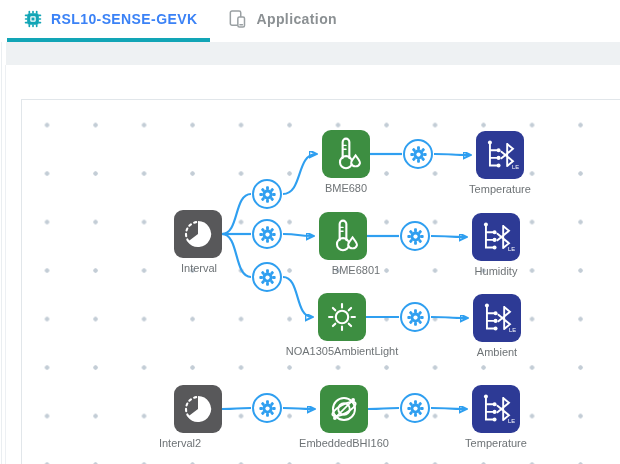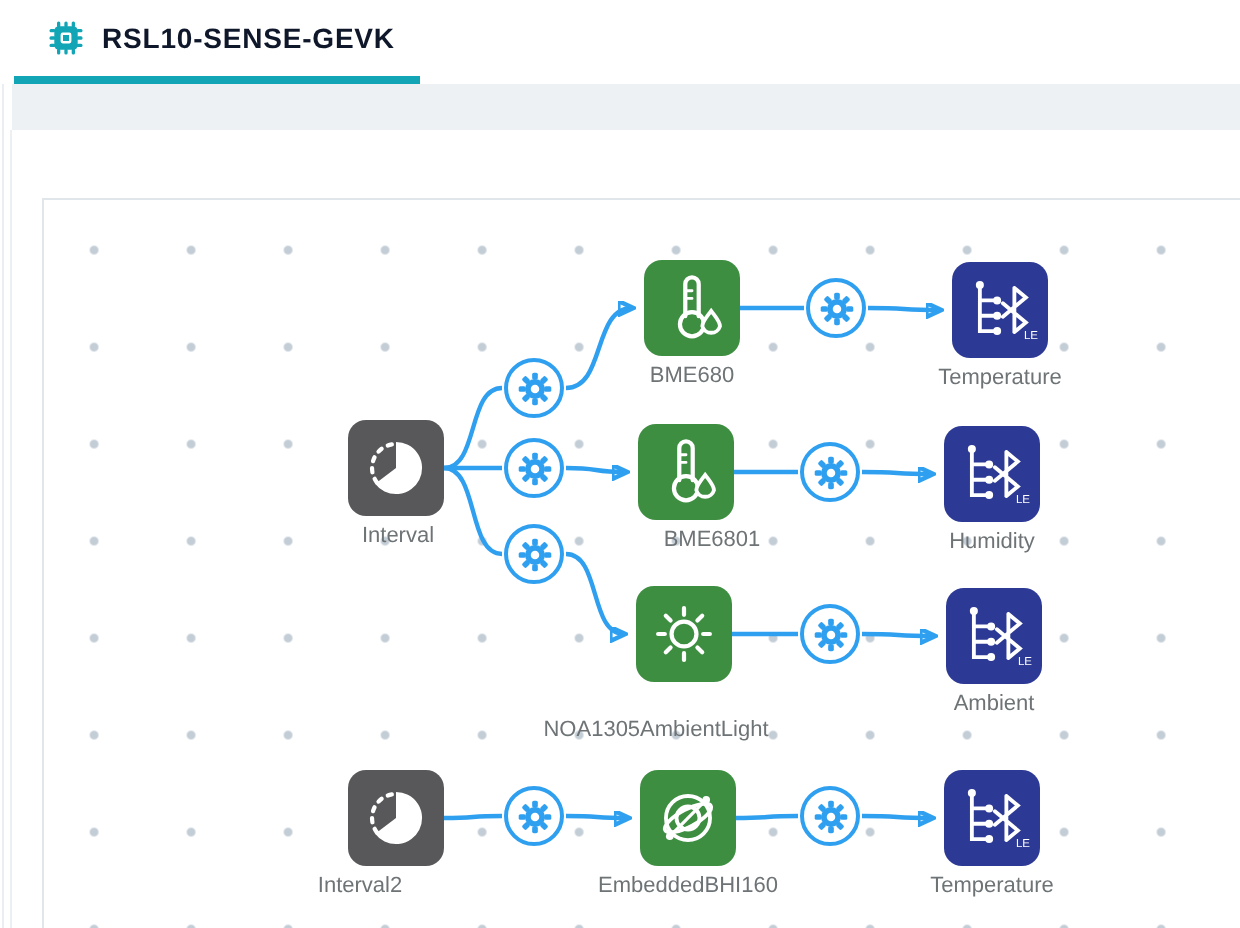--- a/index.html
+++ b/index.html
@@ -5,21 +5,21 @@
   html,body{margin:0;padding:0;background:#fff;}
   .app{position:relative;width:620px;height:464px;overflow:hidden;background:#fff;
        font-family:"Liberation Sans",sans-serif;-webkit-font-smoothing:antialiased;}
 
   
   .tabbar{position:absolute;left:0;top:0;right:0;height:42px;background:#fff;display:flex;align-items:stretch;z-index:10;}
   .tab{display:flex;align-items:center;gap:9px;padding:0 13px 0 17px;cursor:pointer;box-sizing:border-box;border-bottom:4px solid transparent;}
   .tab:first-child{margin-left:7px;}
   .tab .tlabel{font-size:14px;font-weight:700;letter-spacing:0.4px;color:#8b9093;white-space:nowrap;}
   .tab.active{border-bottom-color:#12a5b6;}
-  .tab.active .tlabel{color:#0f172a;}
+  .tab.active .tlabel{color:#3b82f6;}
   .ticon{display:flex;align-items:center;justify-content:center;}
 
   
   .subheader{position:absolute;left:6px;right:0;top:42px;height:23px;background:#eef1f3;z-index:5;}
   .rail-a{position:absolute;left:1px;top:42px;bottom:0;width:0;border-left:1px solid #eaeef1;z-index:6;}
   .rail-b{position:absolute;left:5px;top:65px;bottom:0;width:0;border-left:1px solid #edf0f3;z-index:6;}
 
   
   .canvas-panel{position:absolute;left:21px;top:99px;right:-1px;bottom:-1px;background:#fff;
     border:1px solid #e1e6ea;
@@ -59,20 +59,30 @@
               <rect x="1" y="15.8" width="4" height="2.2" rx="1"></rect>
             <rect x="19" y="6" width="4" height="2.2" rx="1"></rect>
               <rect x="19" y="10.9" width="4" height="2.2" rx="1"></rect>
               <rect x="19" y="15.8" width="4" height="2.2" rx="1"></rect>
             <rect x="4.2" y="4.2" width="15.6" height="15.6" rx="3"></rect>
           </g>
           <rect x="9.2" y="9.2" width="5.6" height="5.6" rx="0.6" fill="none" stroke="#fff" stroke-width="1.6"></rect>
         </svg>
       </span>
       <span class="tlabel">RSL10-SENSE-GEVK</span>
+    </div>
+    <div class="tab">
+      <span class="ticon">
+        <svg width="20" height="20" viewBox="0 0 24 24" fill="none" stroke="#9aa0a3" stroke-width="1.8" stroke-linecap="round">
+          <rect x="4" y="2.5" width="12.5" height="17" rx="2"></rect>
+          <rect x="13" y="9.5" width="8" height="12" rx="1.8" fill="#fff"></rect>
+          <path d="M15.5,19 h3"></path>
+        </svg>
+      </span>
+      <span class="tlabel">Application</span>
     </div>
   </header>
 
   <div class="subheader"></div>
   <div class="rail-a"></div>
   <div class="rail-b"></div>
 
   <div class="canvas-panel"></div>
 
   <div id="flow">
@@ -143,21 +153,21 @@
         </div>
         <div class="node-label" style="left: 356px; top: 264px;">BME6801</div>
         <div class="node sensor" style="left: 318px; top: 293px;">
           <span style="display: flex;">
             <svg width="46" height="46" viewBox="0 0 48 48" fill="none" stroke="#fff" stroke-width="2.2" stroke-linecap="round">
               <circle cx="24" cy="24" r="6.5"></circle>
               <path d="M24,10.5 v3.5 M24,34 v3.5 M10.5,24 h3.5 M34,24 h3.5 M14.5,14.5 l2.5,2.5 M31,31 l2.5,2.5 M33.5,14.5 L31,17 M17,31 l-2.5,2.5"></path>
             </svg>
           </span>
         </div>
-        <div class="node-label" style="left: 328px; top: 345px; margin-top: 14px;">NOA1305AmbientLight</div>
+        <div class="node-label" style="left: 342px; top: 345px;">NOA1305AmbientLight</div>
         <div class="node sensor" style="left: 320px; top: 385px;">
           <span style="display: flex;">
             <svg width="46" height="46" viewBox="0 0 48 48" fill="none" stroke="#fff" stroke-width="2">
               <circle cx="24" cy="24" r="11.5"></circle>
               <circle cx="24" cy="24" r="6"></circle>
               <ellipse cx="24" cy="24" rx="13.5" ry="4.5" transform="rotate(-28 24 24)"></ellipse>
               <path d="M32.5,15.5 L15.5,32.5" stroke-width="1.7"></path>
               <circle cx="33.5" cy="14.5" r="2" fill="#fff" stroke="none"></circle>
               <circle cx="14.5" cy="33.5" r="2" fill="#fff" stroke="none"></circle>
             </svg>

